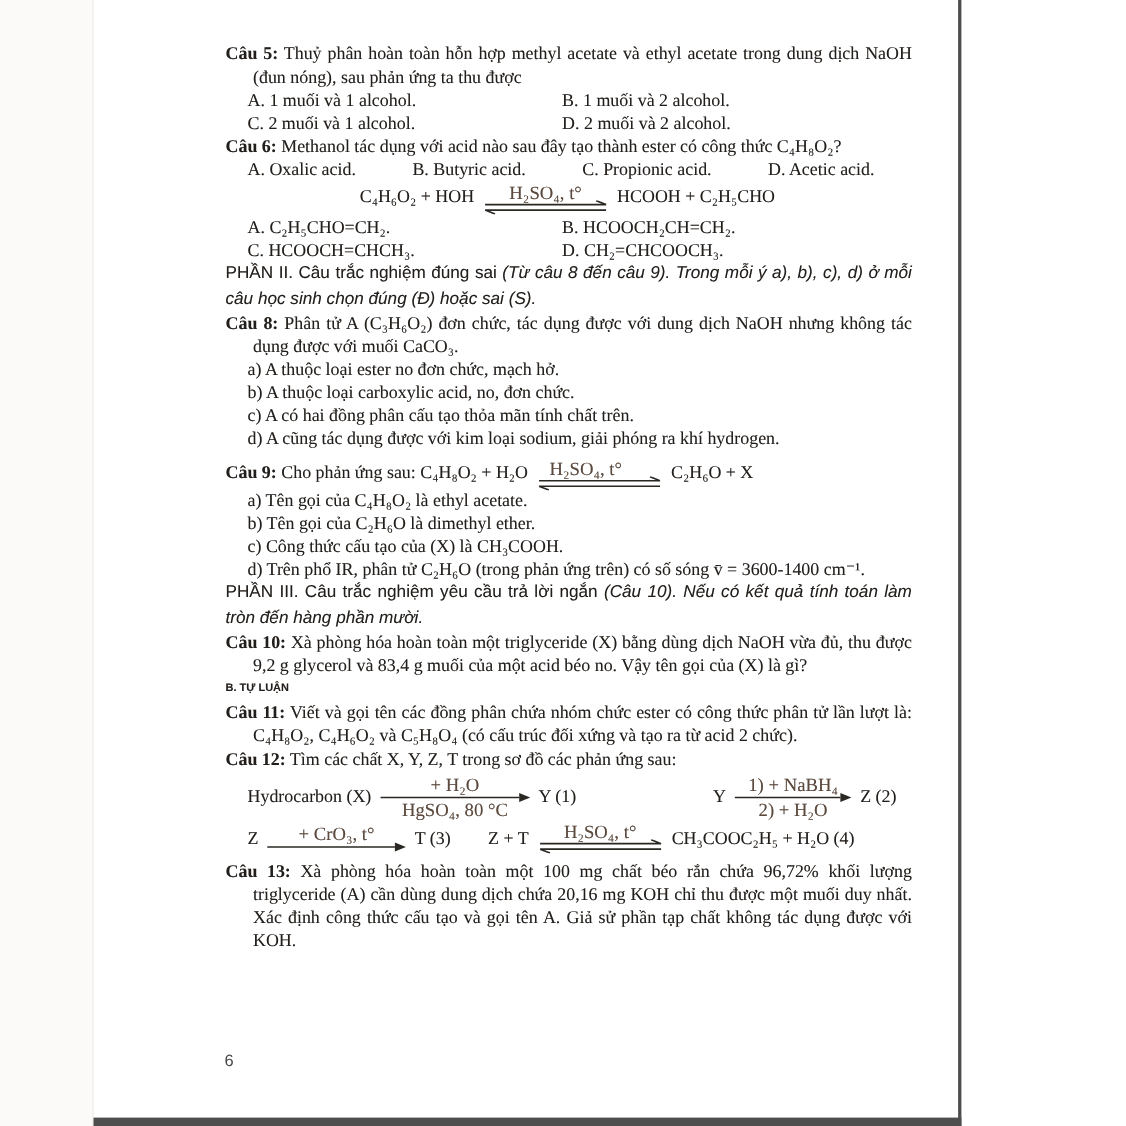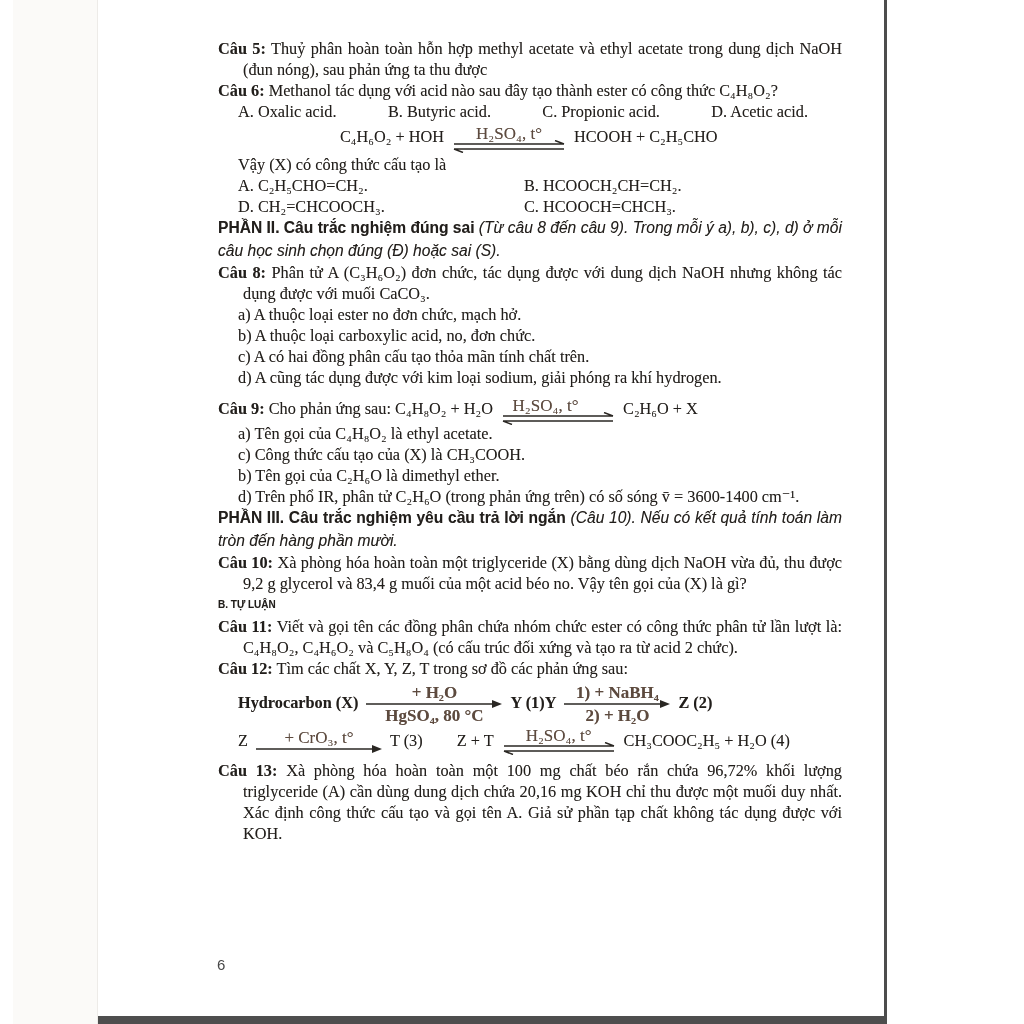--- a/index.html
+++ b/index.html
@@ -1,68 +1,74 @@
 <!DOCTYPE html>
 <html><head>
 <meta charset="utf-8">
 <style>
   html,body{margin:0;padding:0;}
   body{
     width:1024px;height:1024px;position:relative;background:#ffffff;
     font-family:"Liberation Serif","DejaVu Serif","DejaVu Sans",serif;
     color:#211e1b;overflow:hidden;
   }
-  .canvas{position:absolute;inset:0;margin-left:13px;}
+  .canvas{position:absolute;inset:0;}
   .left-strip{position:absolute;left:0;top:0;width:84px;height:1024px;background:#fbfaf8;border-right:1px solid #edebe8;}
   .right-line{position:absolute;left:871px;top:0;width:3px;height:1024px;background:#4d4d4d;}
   .bottom-bar{position:absolute;left:85px;top:1016px;width:789px;height:8px;background:#4e4e4e;}
   .doc{
     position:absolute;left:205px;top:38px;width:624px;
     font-size:16.3px;line-height:21px;text-align:justify;
     text-shadow:0 0 .4px rgba(40,30,20,.35);
   }
   p{margin:0;}
   .qp{padding-left:25px;text-indent:-25px;margin:0;}
   .qlabel{font-weight:bold;}
   .sub{padding-left:20px;margin:0;}
   .opts2{display:grid;grid-template-columns:286px auto;padding-left:20px;}
   .opts4{display:flex;justify-content:space-between;padding-left:20px;padding-right:34px;}
   .opt{white-space:nowrap;}
   .part{font-family:"Liberation Sans","DejaVu Sans",sans-serif;font-size:15.6px;line-height:22.5px;margin:0;text-align:justify;}
-  .part b{font-weight:bold;}
+  .part b{font-weight:normal;}
   .part i{font-style:italic;font-weight:normal;}
   .secB{font-family:Liberation Sans, sans-serif;font-size:10px;font-weight:bold;line-height:22px;margin:0;}
   .chem{white-space:nowrap;}
   .cond{font-size:17px;line-height:13px;color:#5d4a3e;white-space:nowrap;}
   .equil,.arrow{display:inline-flex;flex-direction:column;align-items:center;margin:0 6px;vertical-align:middle;position:relative;top:2px;}
   .equil svg,.arrow svg{display:block;}
   .eqcenter{padding-left:122px;margin:3px 0 3px;}
   .rxrow{display:flex;align-items:center;margin:5px 0 7px;}
   .rxrow .rx{display:inline-flex;align-items:center;white-space:nowrap;}
-  .rxrow1{justify-content:flex-start;padding-left:20px;padding-right:14px;font-weight:bold;}
+  .rxrow1{justify-content:space-between;padding-left:20px;padding-right:14px;}
   .rxrow2{padding-left:20px;}
   .rxrow2 .rx + .rx{margin-left:34px;}
   .q9block{margin-top:9px;}
   .page-num{position:absolute;left:204px;top:956px;font-family:"Liberation Sans","DejaVu Sans",sans-serif;font-size:15px;color:#474747;}
   svg .ln{stroke:#2a2723;stroke-width:1.5;fill:none;}
   svg .hd{fill:#2a2723;stroke:none;}
 </style>
 </head>
 <body>
 
 <div class="canvas">
   <div class="left-strip"></div>
   <div class="right-line"></div>
   <div class="bottom-bar"></div>
 
   <div class="doc">
 
     <div>
       <p class="qp"><b class="qlabel">Câu 5:</b>
         <span>Thuỷ phân hoàn toàn hỗn hợp methyl acetate và ethyl acetate trong dung dịch NaOH (đun nóng), sau phản ứng ta thu được</span></p>
+      <div class="opts2">
+        <span class="opt">A. 1 muối và 1 alcohol.</span>
+        <span class="opt">B. 1 muối và 2 alcohol.</span>
+        <span class="opt">C. 2 muối và 1 alcohol.</span>
+        <span class="opt">D. 2 muối và 2 alcohol.</span>
+      </div>
     </div>
 
     <div>
       <p class="qp"><b class="qlabel">Câu 6:</b>
         <span>Methanol tác dụng với acid nào sau đây tạo thành ester có công thức C₄H₈O₂?</span></p>
       <div class="opts4">
         <span class="opt">A. Oxalic acid.</span>
         <span class="opt">B. Butyric acid.</span>
         <span class="opt">C. Propionic acid.</span>
         <span class="opt">D. Acetic acid.</span>
@@ -72,26 +78,25 @@
     <div>
       <div class="eqcenter">
         <span class="chem">C₄H₆O₂ + HOH</span><span class="equil">
             <span class="cond">H₂SO₄, t°</span>
             <svg width="118" height="13">
               <path class="ln" d="M4 4 H114 M114 4 l-9 -3.5"></path>
               <path class="ln" d="M4 9 H114 M4 9 l9 3.5"></path>
             </svg>
           </span><span class="chem">HCOOH + C₂H₅CHO</span>
       </div>
-      <p class="sub">Vậy (X) có công thức cấu tạo là</p>
       <div class="opts2">
         <span class="opt">A. C₂H₅CHO=CH₂.</span>
         <span class="opt">B. HCOOCH₂CH=CH₂.</span>
+        <span class="opt">C. HCOOCH=CHCH₃.</span>
         <span class="opt">D. CH₂=CHCOOCH₃.</span>
-        <span class="opt">C. HCOOCH=CHCH₃.</span>
       </div>
     </div>
 
     <p class="part"><b>PHẦN II. Câu trắc nghiệm đúng sai</b>
       <i>(Từ câu 8 đến câu 9). Trong mỗi ý a), b), c), d) ở mỗi câu học sinh chọn đúng (Đ) hoặc sai (S).</i></p>
 
     <div>
       <p class="qp"><b class="qlabel">Câu 8:</b>
         <span>Phân tử A (C₃H₆O₂) đơn chức, tác dụng được với dung dịch NaOH nhưng không tác dụng được với muối CaCO₃.</span></p>
       <p class="sub">a) A thuộc loại ester no đơn chức, mạch hở.</p>
@@ -104,22 +109,22 @@
       <p class="qp"><b class="qlabel">Câu 9:</b>
         <span>Cho phản ứng sau:</span>
         <span class="chem">C₄H₈O₂ + H₂O</span><span class="equil">
             <span class="cond">H₂SO₄, t°</span>
             <svg width="118" height="13">
               <path class="ln" d="M4 4 H114 M114 4 l-9 -3.5"></path>
               <path class="ln" d="M4 9 H114 M4 9 l9 3.5"></path>
             </svg>
           </span><span class="chem">C₂H₆O + X</span></p>
       <p class="sub">a) Tên gọi của C₄H₈O₂ là ethyl acetate.</p>
+      <p class="sub">b) Tên gọi của C₂H₆O là dimethyl ether.</p>
       <p class="sub">c) Công thức cấu tạo của (X) là CH₃COOH.</p>
-      <p class="sub">b) Tên gọi của C₂H₆O là dimethyl ether.</p>
       <p class="sub">d) Trên phổ IR, phân tử C₂H₆O (trong phản ứng trên) có số sóng v̄ = 3600-1400 cm⁻¹.</p>
     </div>
 
     <p class="part"><b>PHẦN III. Câu trắc nghiệm yêu cầu trả lời ngắn</b>
       <i>(Câu 10). Nếu có kết quả tính toán làm tròn đến hàng phần mười.</i></p>
 
     <div>
       <p class="qp"><b class="qlabel">Câu 10:</b>
         <span>Xà phòng hóa hoàn toàn một triglyceride (X) bằng dùng dịch NaOH vừa đủ, thu được 9,2 g glycerol và 83,4 g muối của một acid béo no. Vậy tên gọi của (X) là gì?</span></p>
     </div>

